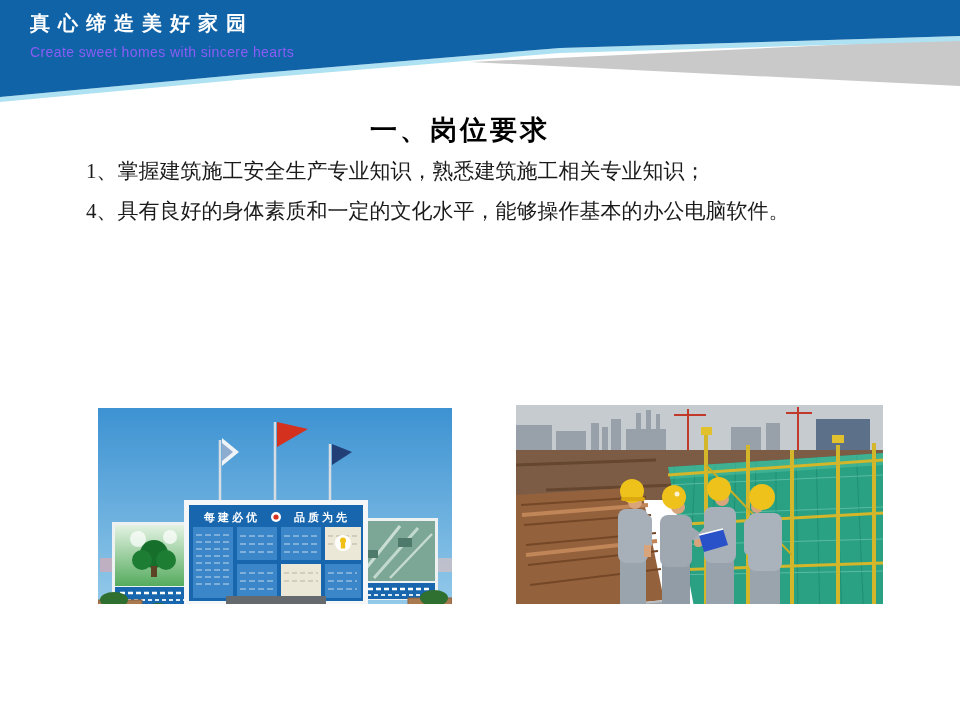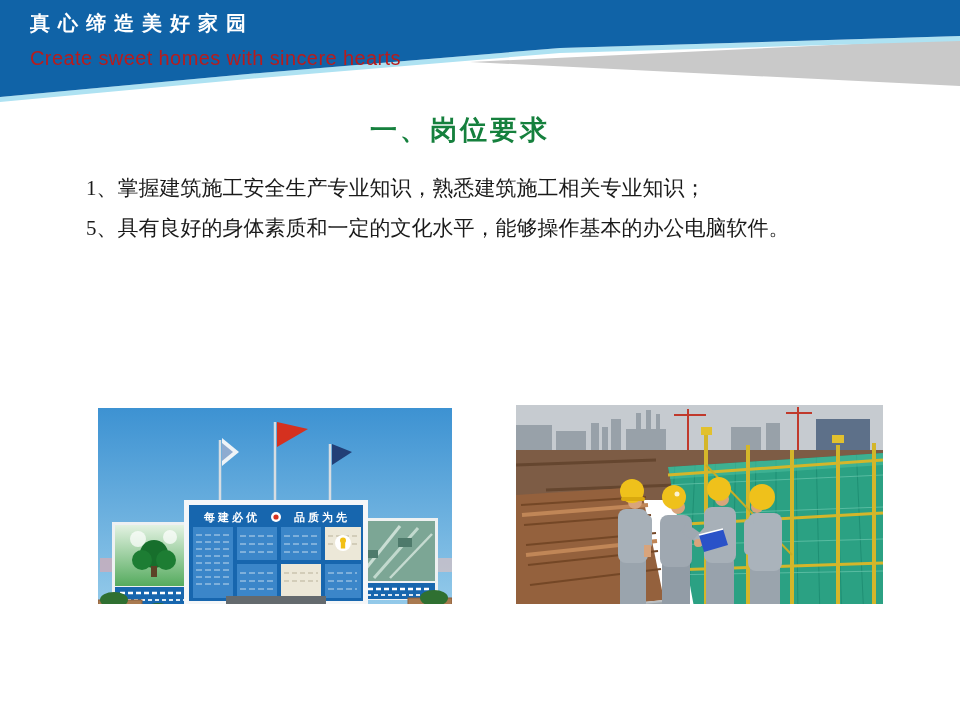--- a/index.html
+++ b/index.html
@@ -2,25 +2,25 @@
 <html><head>
 <meta charset="utf-8">
 <style>
   html,body{margin:0;padding:0;background:#ffffff;}
   .slide{position:relative;width:960px;height:604px;background:#ffffff;overflow:hidden;
          font-family:"Liberation Sans",sans-serif;}
   
   .banner-svg{position:absolute;left:0;top:0;width:960px;height:110px;display:block;}
   .header-text{position:absolute;left:30px;top:10px;color:#ffffff;}
   .header-title-cn{font-size:20px;font-weight:bold;letter-spacing:8px;line-height:26px;}
-  .header-subtitle-en{font-size:20px;letter-spacing:0.4px;color:#b91c1c;line-height:24px;margin-top:10px;}
+  .header-subtitle-en{font-size:14px;letter-spacing:0.4px;color:#8b5cf6;line-height:24px;margin-top:4px;}
   
   .page-title{position:absolute;left:0;top:112px;width:920px;text-align:center;
-              font-size:27px;font-weight:bold;color:#15803d;letter-spacing:3px;margin:0;}
-  .req-list{position:absolute;left:86px;top:168px;width:840px;margin:0;padding:0;list-style:none;
+              font-size:27px;font-weight:bold;color:#000000;letter-spacing:3px;margin:0;}
+  .req-list{position:absolute;left:86px;top:151px;width:840px;margin:0;padding:0;list-style:none;
             font-family:"Liberation Serif","DejaVu Serif",serif;color:#1a1a1a;}
   .req-list li{height:40px;line-height:40px;font-size:21px;white-space:nowrap;}
   
   .photo{position:absolute;display:block;}
   .photo-left{left:98px;top:408px;width:354px;height:244px;}
   .photo-right{left:516px;top:405px;width:367px;height:247px;}
   svg{display:block;}
 </style>
 </head>
 <body>
@@ -35,21 +35,21 @@
 
   <div class="header-text">
     <div class="header-title-cn">真心缔造美好家园</div>
     <div class="header-subtitle-en">Create sweet homes with sincere hearts</div>
   </div>
 
   <h1 class="page-title">一、岗位要求</h1>
 
   <ul class="req-list">
     <li>1、掌握建筑施工安全生产专业知识，熟悉建筑施工相关专业知识；</li>
-    <li>5、具有良好的身体素质和一定的文化水平，能够操作基本的办公电脑软件。</li>
+    <li>4、具有良好的身体素质和一定的文化水平，能够操作基本的办公电脑软件。</li>
   </ul>
 
   <svg class="photo photo-left" viewBox="0 0 354 244">
     <defs>
       <linearGradient id="skyL" x1="0" y1="0" x2="0" y2="1">
         <stop offset="0" stop-color="#3d92d2"></stop>
           <stop offset="1" stop-color="#a8d7ef"></stop>
       </linearGradient>
       <linearGradient id="greenb" x1="0" y1="0" x2="0" y2="1">
         <stop offset="0" stop-color="#e3f2e2"></stop>

